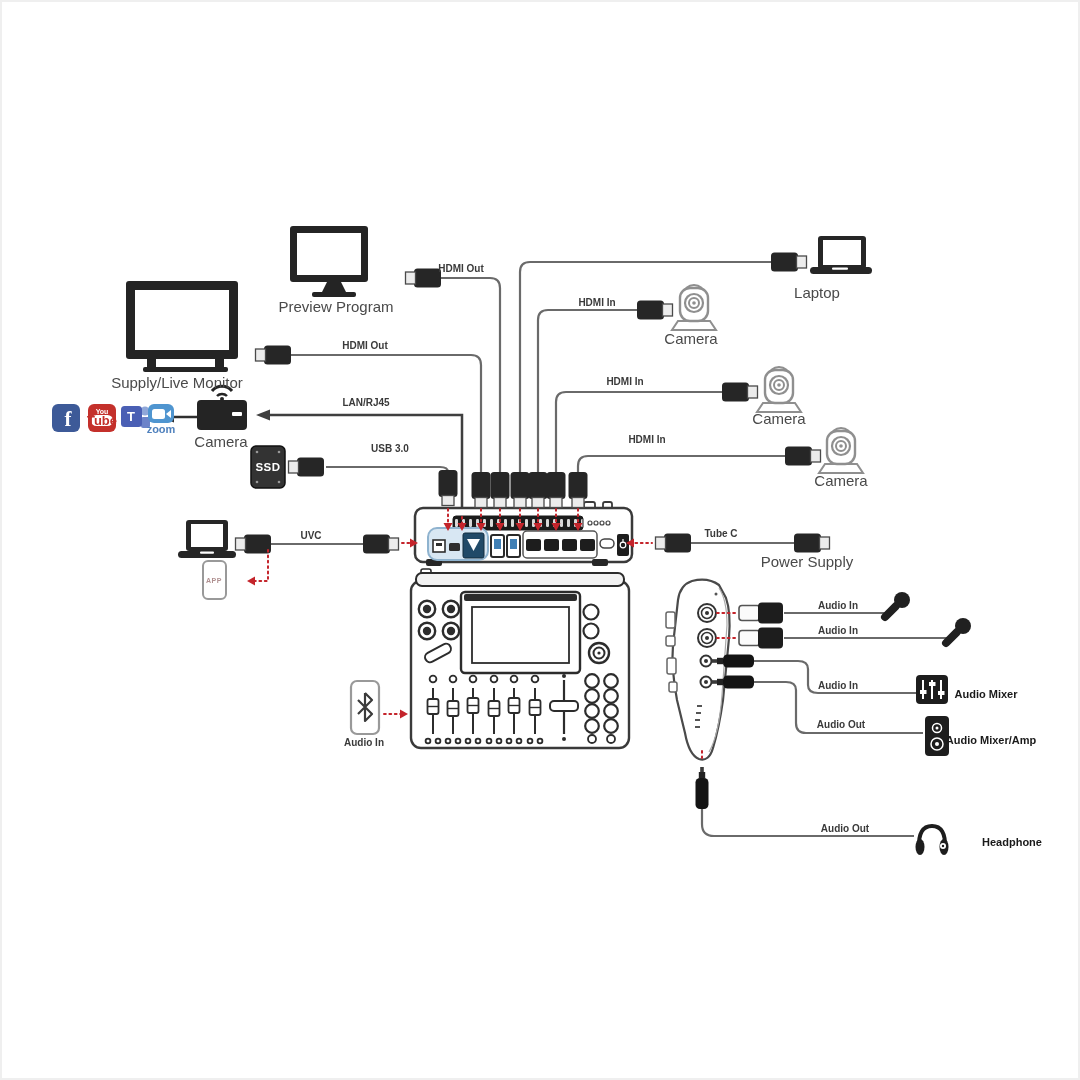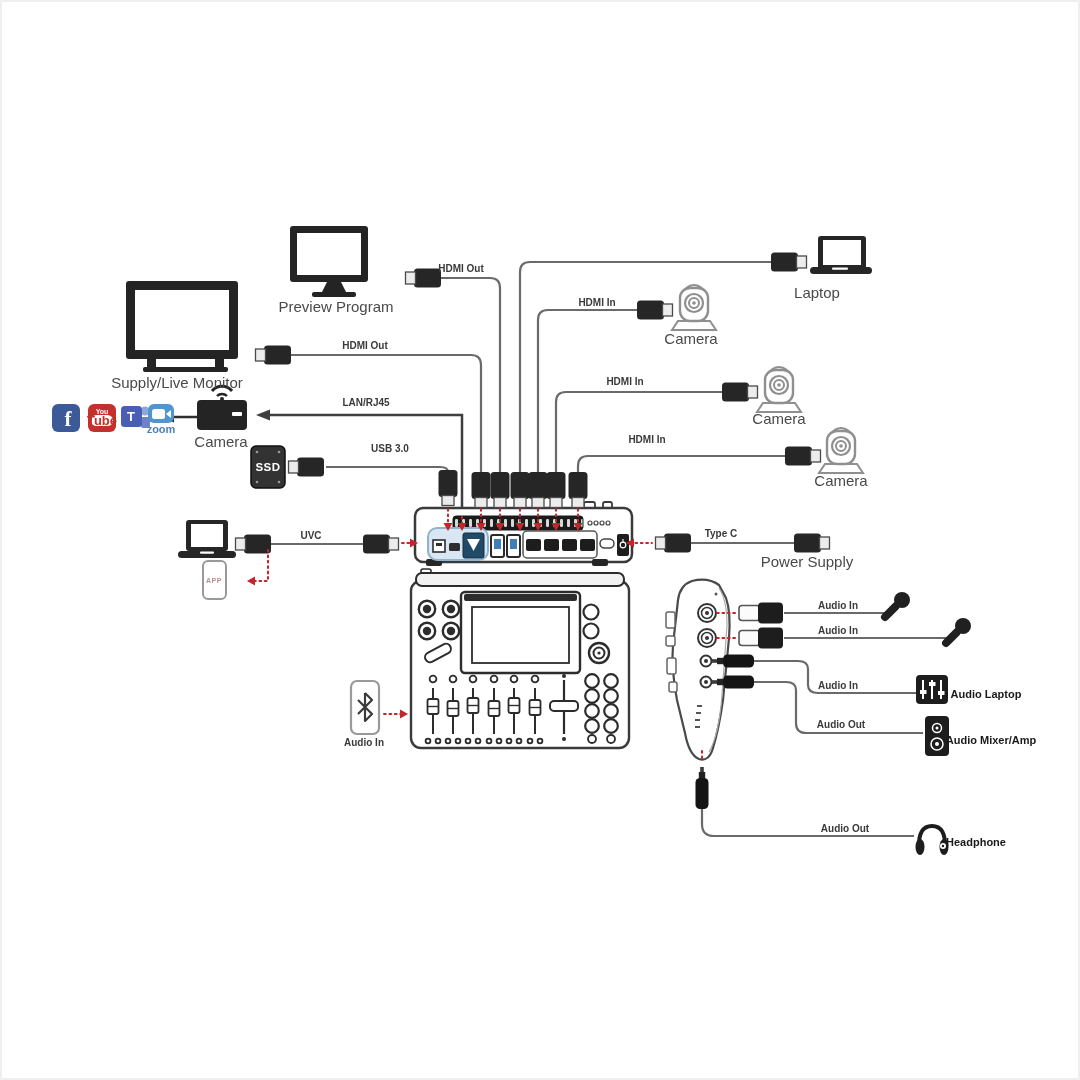--- a/index.html
+++ b/index.html
@@ -433,31 +433,31 @@
 <div class="lbl dev" style="left:807px;top:561px">Power Supply</div>
 
 <div class="lbl con" style="left:461px;top:268px">HDMI Out</div>
 <div class="lbl con" style="left:365px;top:345px">HDMI Out</div>
 <div class="lbl con" style="left:366px;top:402px">LAN/RJ45</div>
 <div class="lbl con" style="left:390px;top:448px">USB 3.0</div>
 <div class="lbl con" style="left:311px;top:535px">UVC</div>
 <div class="lbl con" style="left:597px;top:302px">HDMI In</div>
 <div class="lbl con" style="left:625px;top:381px">HDMI In</div>
 <div class="lbl con" style="left:647px;top:439px">HDMI In</div>
-<div class="lbl con" style="left:721px;top:533px">Type C</div>
+<div class="lbl con" style="left:721px;top:533px">Tube C</div>
 <div class="lbl con" style="left:364px;top:742px">Audio In</div>
 <div class="lbl con" style="left:838px;top:605px">Audio In</div>
 <div class="lbl con" style="left:838px;top:630px">Audio In</div>
 <div class="lbl con" style="left:838px;top:685px">Audio In</div>
 <div class="lbl con" style="left:841px;top:724px">Audio Out</div>
 <div class="lbl con" style="left:845px;top:828px">Audio Out</div>
 
-<div class="lbl conb" style="left:986px;top:694px">Audio Laptop</div>
+<div class="lbl conb" style="left:986px;top:694px">Audio Mixer</div>
 <div class="lbl conb" style="left:991px;top:740px">Audio Mixer/Amp</div>
-<div class="lbl conb" style="left:976px;top:842px">Headphone</div>
+<div class="lbl conb" style="left:1012px;top:842px">Headphone</div>
 
 <div class="lbl ssdtxt" style="left:268px;top:467px">SSD</div>
 <div class="lbl apptxt" style="left:214px;top:580px">APP</div>
 <div class="lbl fbtxt" style="left:68px;top:419px">f</div>
 <div class="lbl yt1" style="left:102px;top:411px">You</div>
 <div class="lbl yt2" style="left:102px;top:420px">Tube</div>
 <div class="lbl teamstxt" style="left:131px;top:416px">T</div>
 <div class="lbl zoomtxt" style="left:161px;top:429px">zoom</div>
 </div>
 

